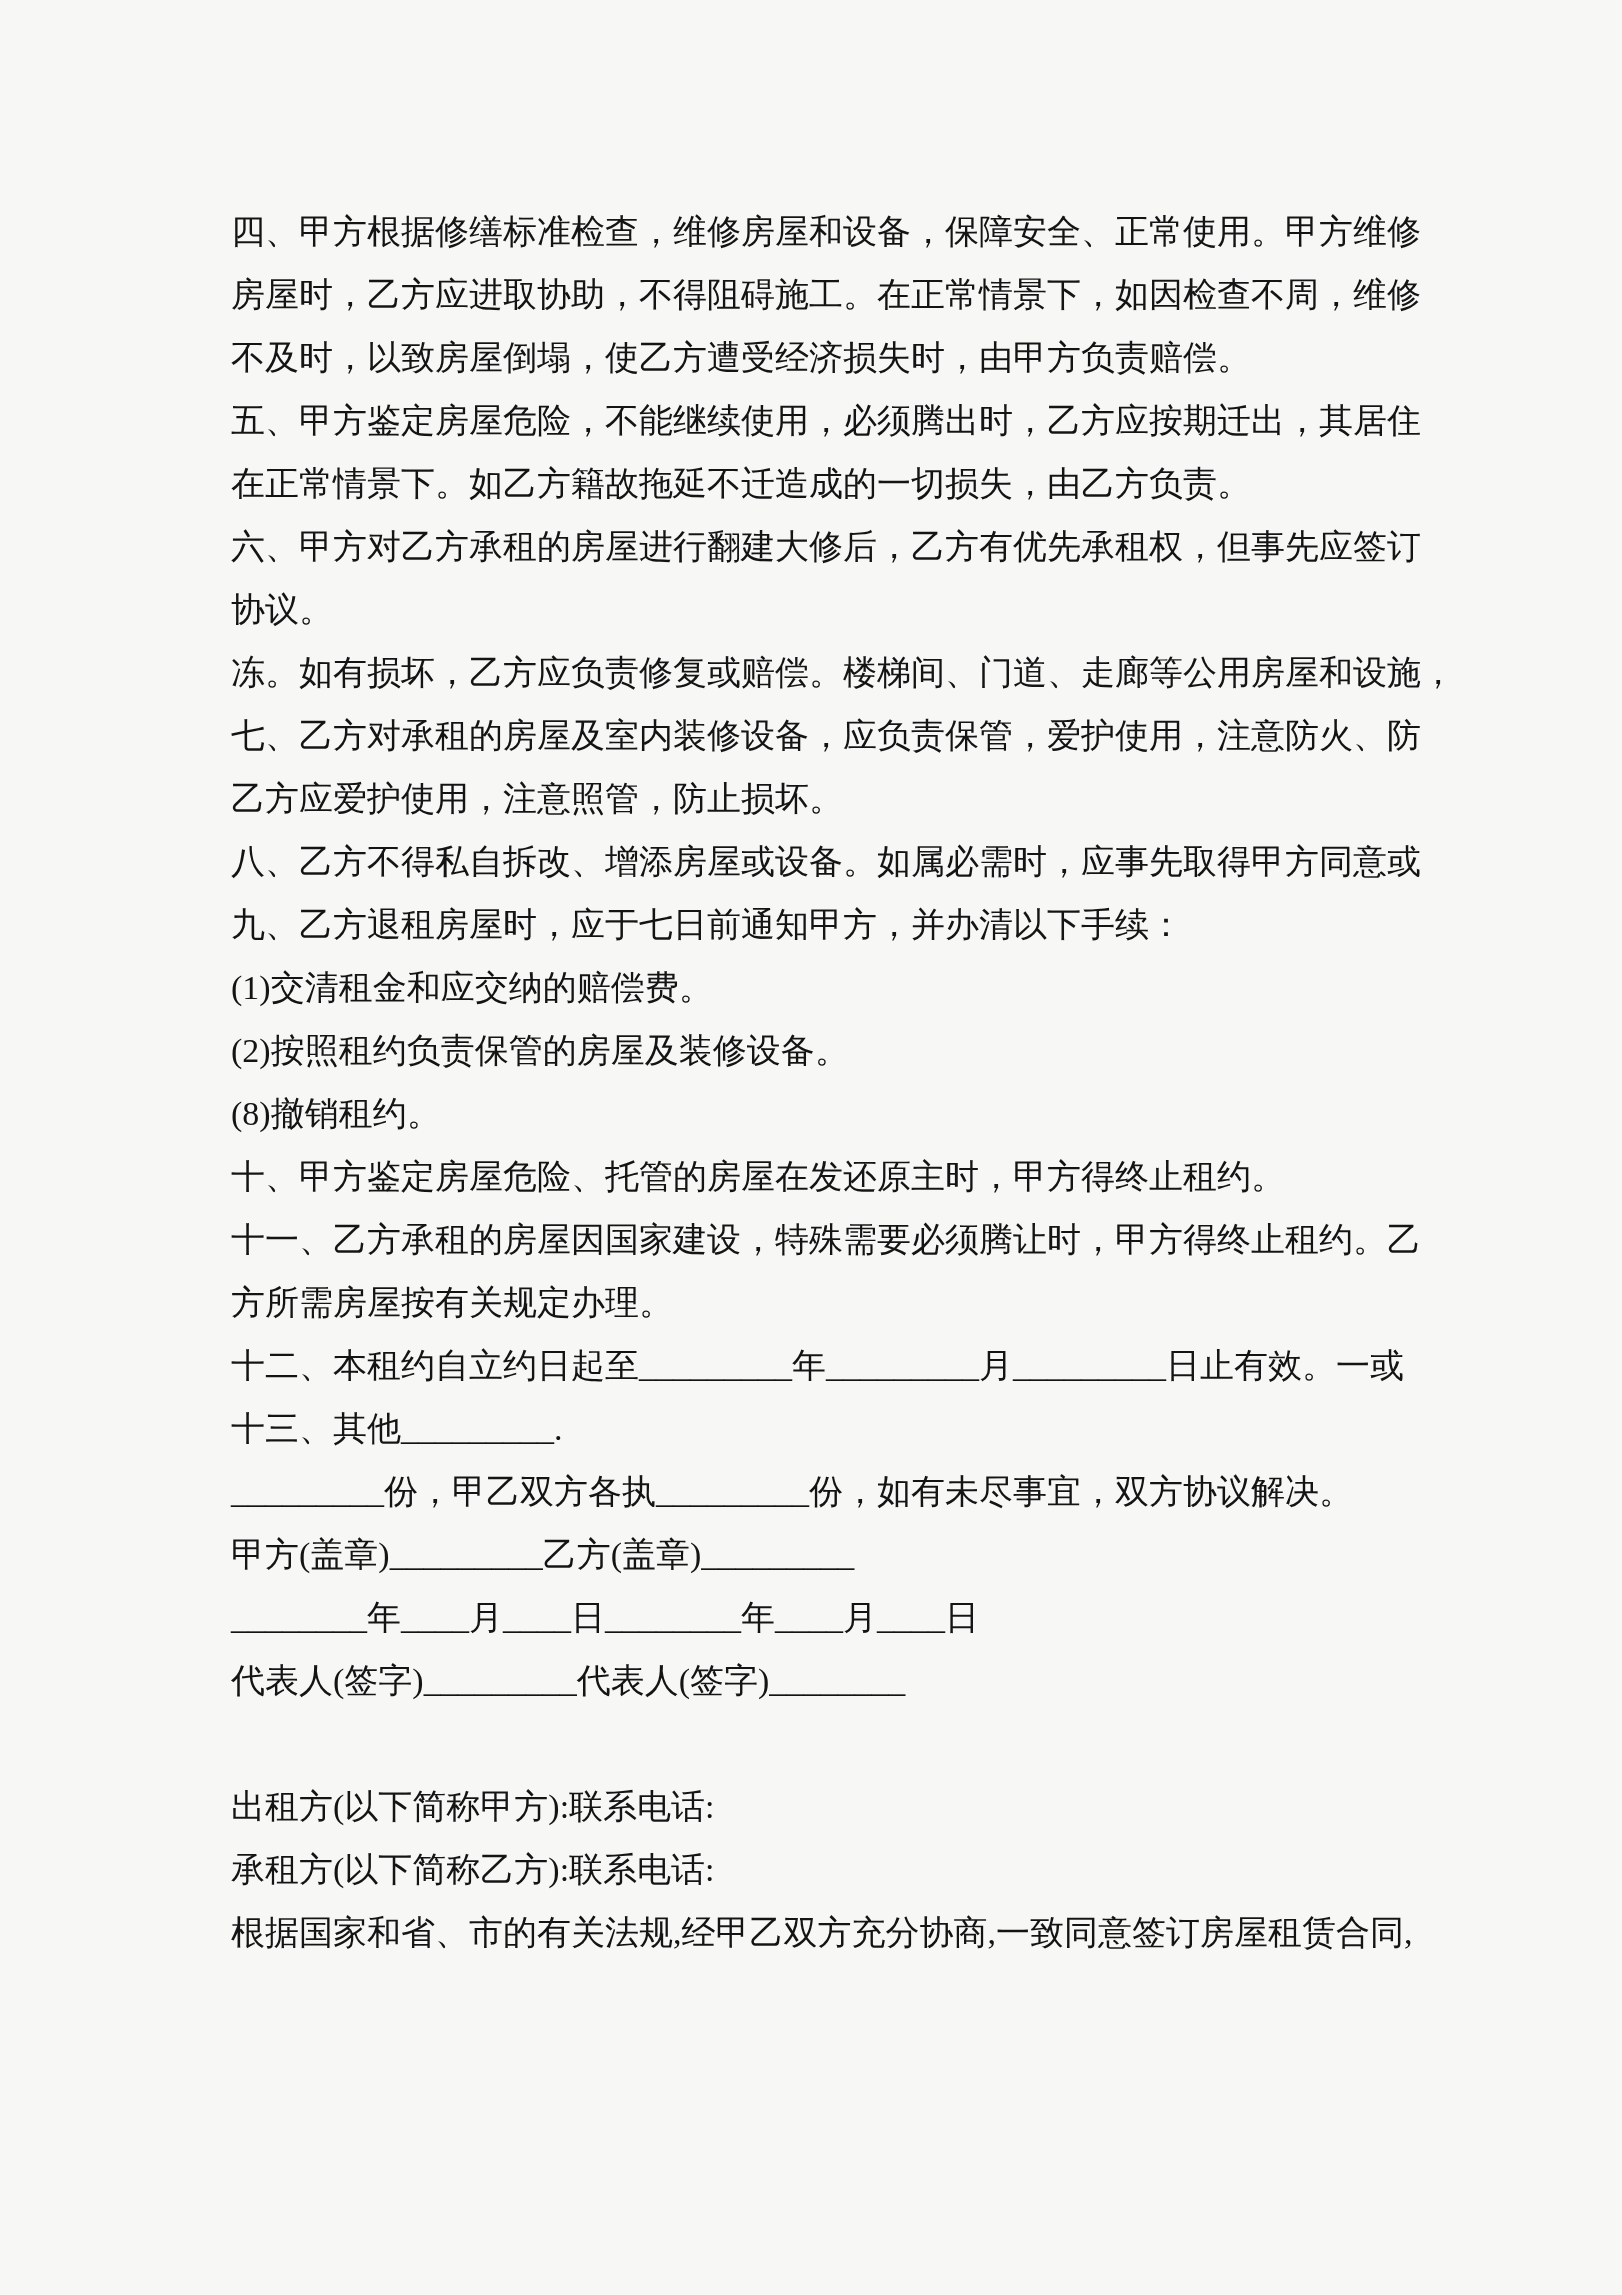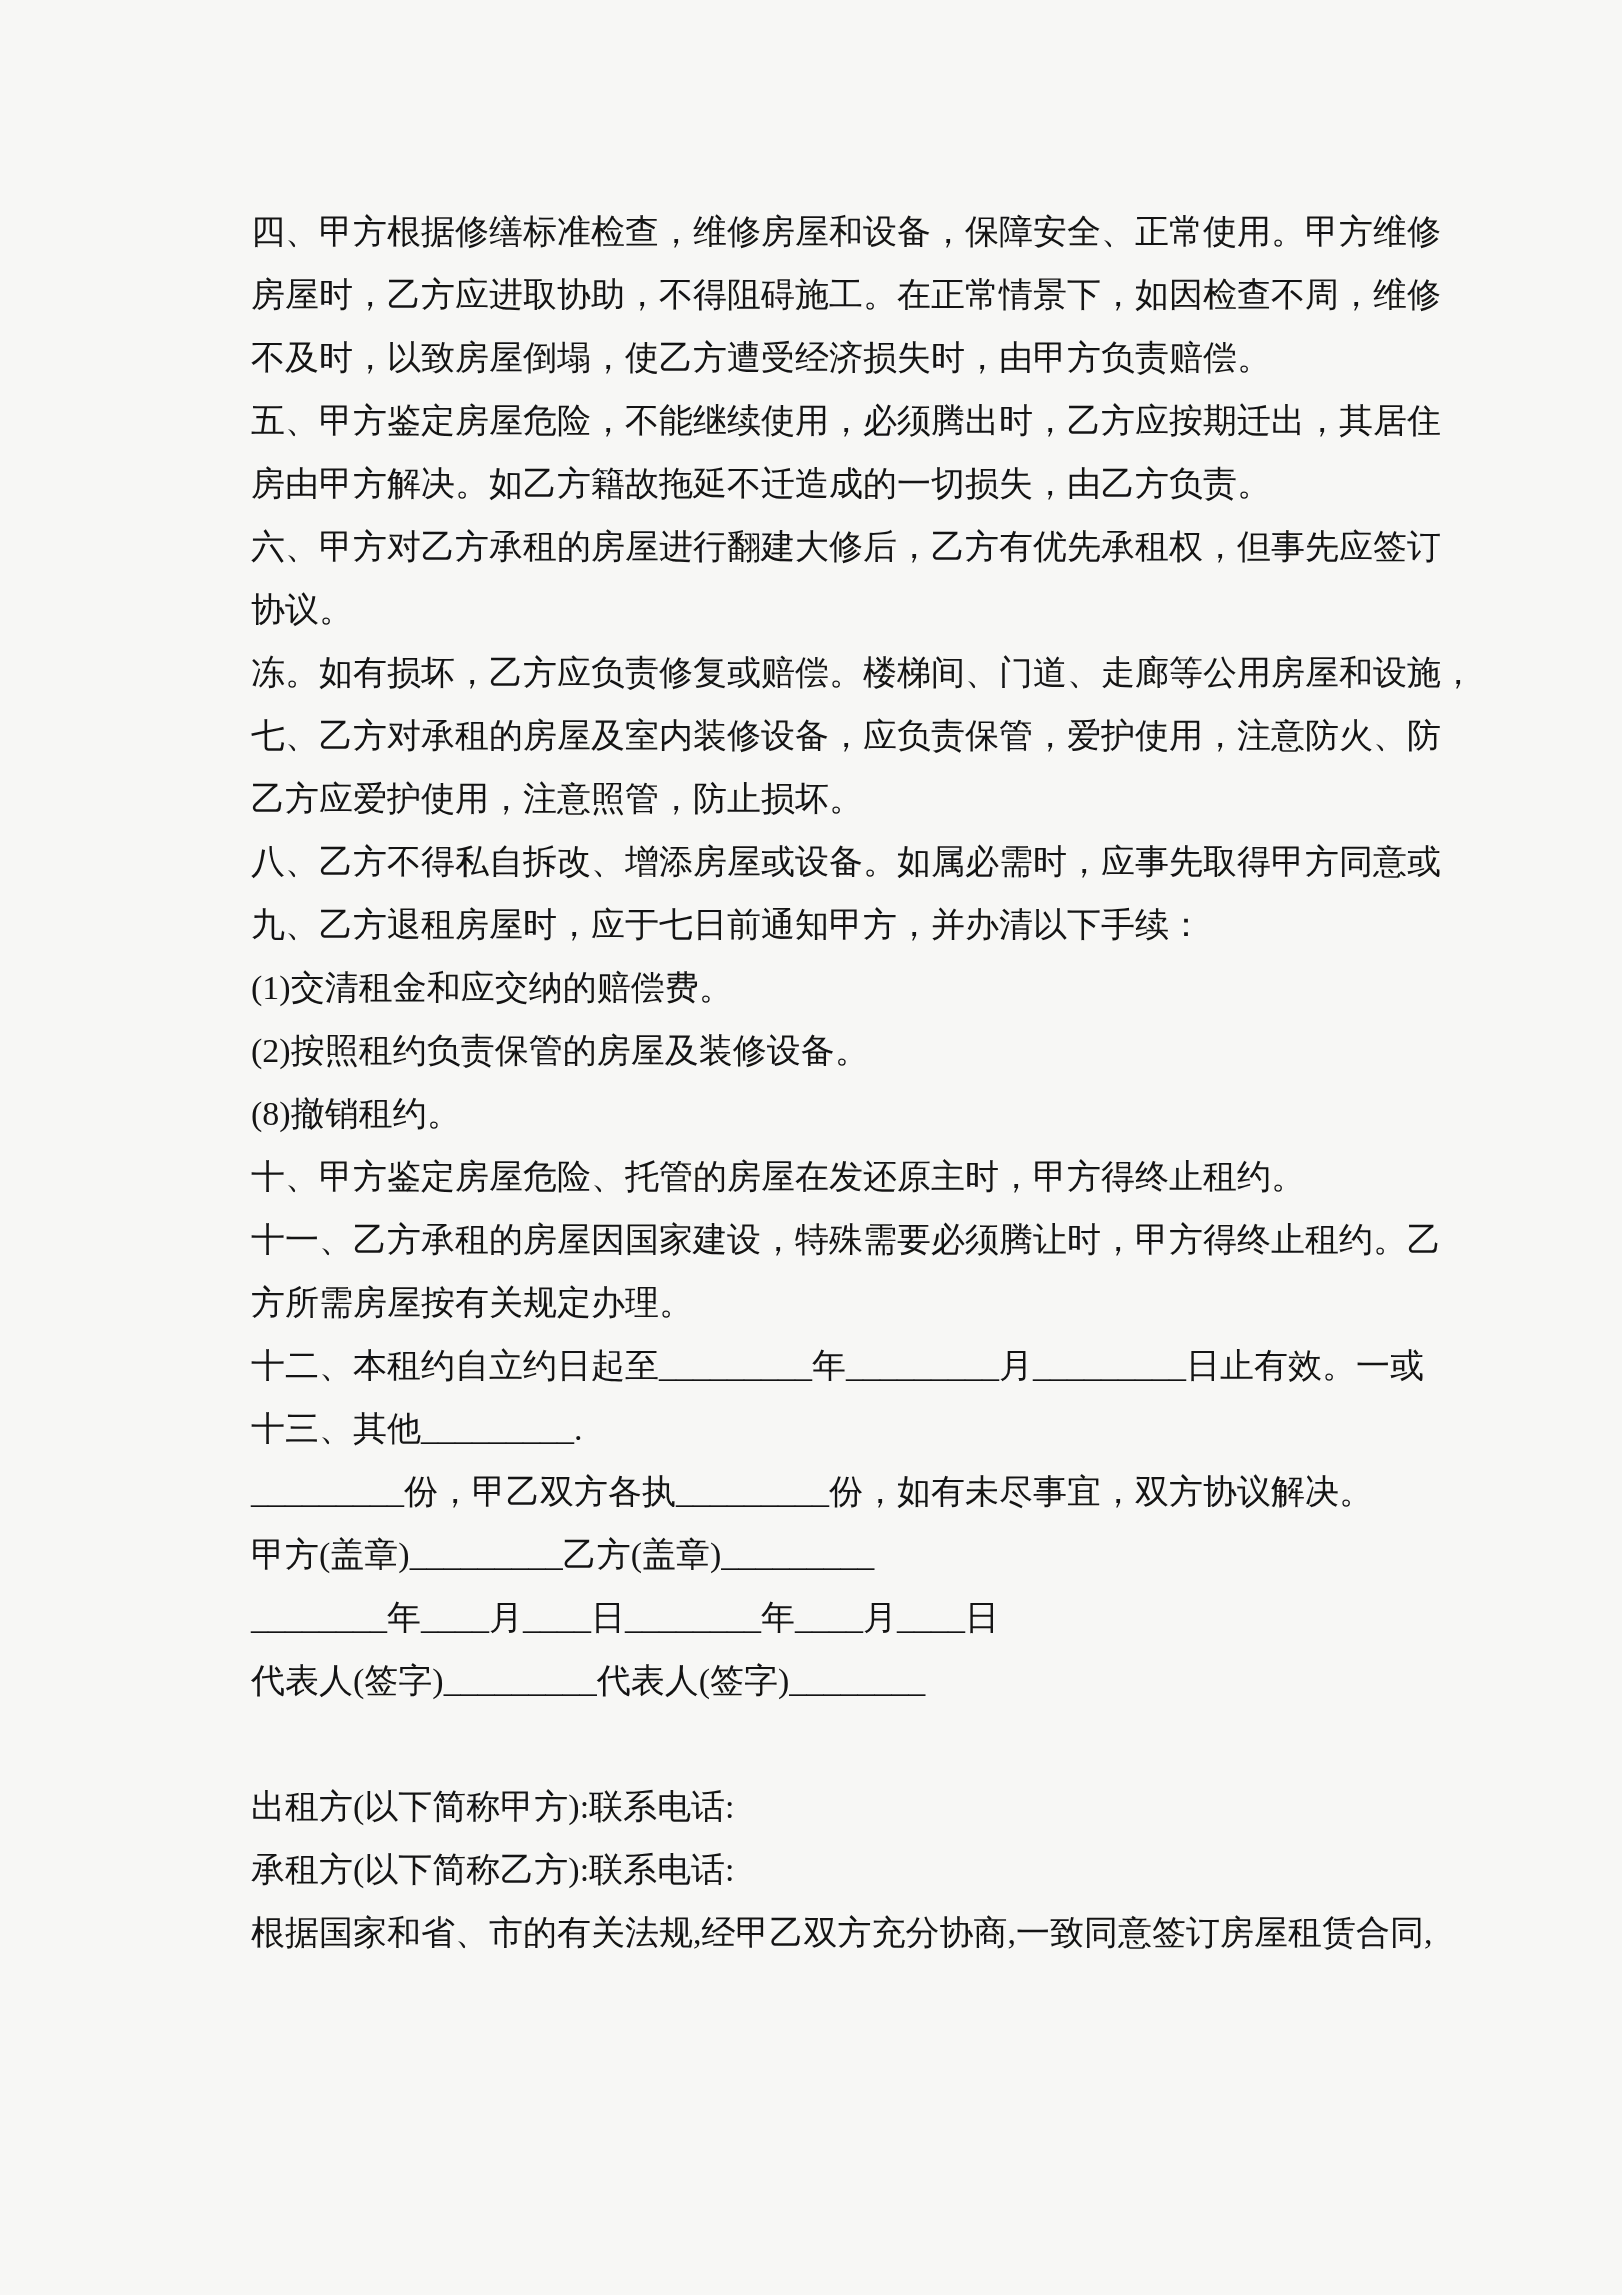--- a/index.html
+++ b/index.html
@@ -9,21 +9,21 @@
   .page {
     position: relative;
     width: 1623px;
     height: 2295px;
     background: #f7f7f5;
     overflow: hidden;
     font-family: "Liberation Serif", "DejaVu Serif", serif;
   }
   .contract-body {
     position: absolute;
-    left: 251px;
+    left: 231px;
     top: 200px;
     width: 1152px;
   }
   .line {
     height: 63px;
     line-height: 63px;
     font-size: 34px;
     color: #141414;
     white-space: pre;
     letter-spacing: 0px;
@@ -31,21 +31,21 @@
 </style>
 </head>
 <body>
 
 <div class="page">
   <div class="contract-body">
       <div class="line">四、甲方根据修缮标准检查，维修房屋和设备，保障安全、正常使用。甲方维修</div>
       <div class="line">房屋时，乙方应进取协助，不得阻碍施工。在正常情景下，如因检查不周，维修</div>
       <div class="line">不及时，以致房屋倒塌，使乙方遭受经济损失时，由甲方负责赔偿。</div>
       <div class="line">五、甲方鉴定房屋危险，不能继续使用，必须腾出时，乙方应按期迁出，其居住</div>
-      <div class="line">房由甲方解决。如乙方籍故拖延不迁造成的一切损失，由乙方负责。</div>
+      <div class="line">在正常情景下。如乙方籍故拖延不迁造成的一切损失，由乙方负责。</div>
       <div class="line">六、甲方对乙方承租的房屋进行翻建大修后，乙方有优先承租权，但事先应签订</div>
       <div class="line">协议。</div>
       <div class="line">冻。如有损坏，乙方应负责修复或赔偿。楼梯间、门道、走廊等公用房屋和设施，</div>
       <div class="line">七、乙方对承租的房屋及室内装修设备，应负责保管，爱护使用，注意防火、防</div>
       <div class="line">乙方应爱护使用，注意照管，防止损坏。</div>
       <div class="line">八、乙方不得私自拆改、增添房屋或设备。如属必需时，应事先取得甲方同意或</div>
       <div class="line">九、乙方退租房屋时，应于七日前通知甲方，并办清以下手续：</div>
       <div class="line">(1)交清租金和应交纳的赔偿费。</div>
       <div class="line">(2)按照租约负责保管的房屋及装修设备。</div>
       <div class="line">(8)撤销租约。</div>

